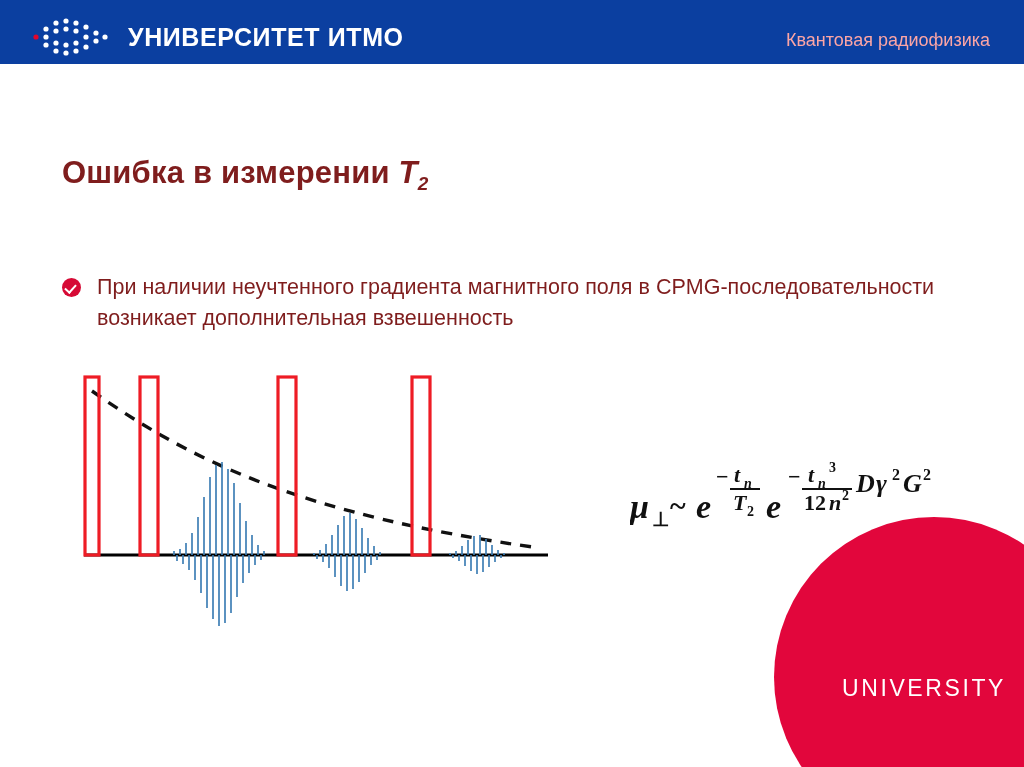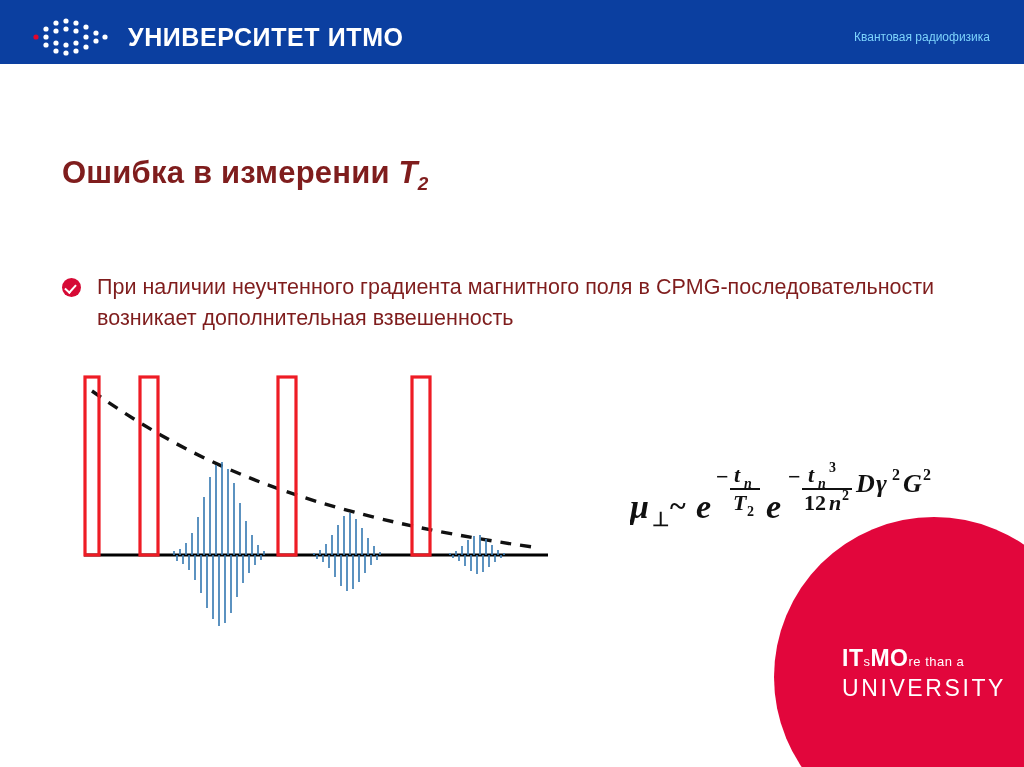--- a/index.html
+++ b/index.html
@@ -40,22 +40,22 @@
     color: #ffffff;
     font-size: 25px;
     font-weight: bold;
     letter-spacing: 0.6px;
     white-space: nowrap;
   }
   .header-course {
     position: absolute;
     right: 34px;
     top: 30px;
-    color: #7dd3fc;
-    font-size: 12px;
+    color: #fca5a5;
+    font-size: 18px;
     white-space: nowrap;
   }
 
   
   .slide-title {
     position: absolute;
     left: 62px;
     top: 155px;
     font-size: 31px;
     font-weight: bold;
@@ -336,15 +336,14 @@
       <text x="226" y="52" font-size="26" font-style="italic" font-weight="bold">D</text>
       <text x="246" y="52" font-size="26" font-style="italic" font-weight="bold">γ</text>
       <text x="262" y="40" font-size="16" font-weight="bold">2</text>
       <text x="273" y="52" font-size="26" font-style="italic" font-weight="bold">G</text>
       <text x="293" y="40" font-size="16" font-weight="bold">2</text>
     </g>
   </svg>
 </div>
 
 <div class="circle-logo">
-  <div class="brand1"><span>IT</span><span class="sm">s</span><span>MO</span><span class="sm">re than a</span></div>
   <div class="brand2">UNIVERSITY</div>
 </div>
 
 </body></html>

